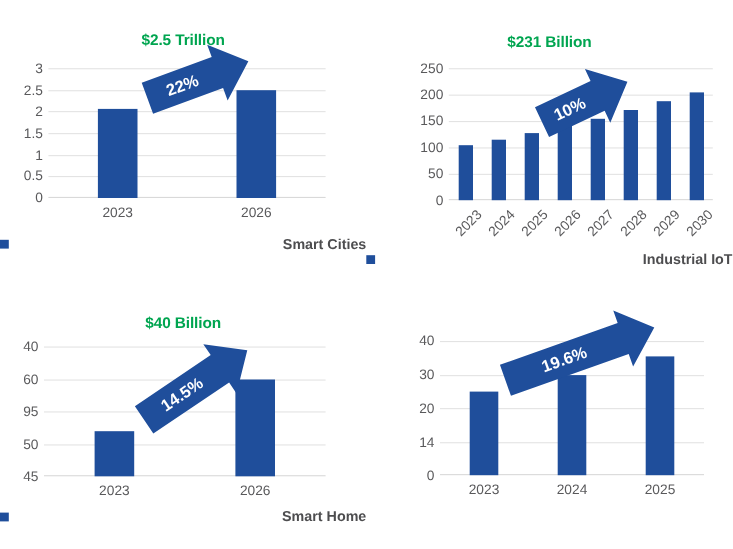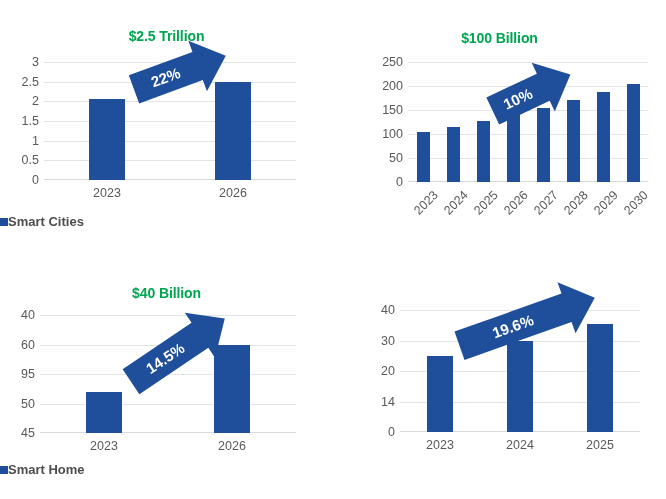--- a/index.html
+++ b/index.html
@@ -68,22 +68,22 @@
   .xlab.rot {
     transform-origin: right top;
     transform: rotate(-45deg);
     text-align: right;
   }
   .legend {
     position: absolute;
     left: 0; right: 0;
     display: flex;
     align-items: center;
-    justify-content: flex-start;
-    gap: 0;
+    justify-content: space-between;
+    gap: 18px;
   }
   .legend-swatch {
     width: 8px; height: 8px;
     background: #1f4e9b;
     display: inline-block;
   }
   .legend-label {
     font-size: 13px;
     font-weight: bold;
     color: #4d4d4f;
@@ -131,21 +131,21 @@
           </svg>
         </div>
       </div>
     <div class="legend" style="top:214px">
       <span class="legend-swatch"></span>
       <span class="legend-label">Smart Cities</span>
     </div>
   </div>
 
   <div class="panel">
-    <div class="chart-title" style="top:30px">$100 Billion</div>
+    <div class="chart-title" style="top:30px">$231 Billion</div>
     <div class="plot" id="plot1" style="left:75px; top:62px; width:240px; height:120px;">
         <div class="axisline" style="top: 119px;"></div>
         <div class="ytick" style="top: 120px;">0</div>
         <div class="gridline" style="top: 96px;"></div>
         <div class="ytick" style="top: 96px;">50</div>
         <div class="gridline" style="top: 72px;"></div>
         <div class="ytick" style="top: 72px;">100</div>
         <div class="gridline" style="top: 48px;"></div>
         <div class="ytick" style="top: 48px;">150</div>
         <div class="gridline" style="top: 24px;"></div>
@@ -170,20 +170,24 @@
         <div class="xlab rot" style="left: 233px; top: 126px; width: 52px; margin-left: -52px;">2030</div>
         <div class="arrow-wrap" style="left: 0px; top: 0px; width: 240px; height: 120px;">
           <svg width="240" height="120" viewBox="0 0 240 120">
             <g transform="translate(84.75,49.04) rotate(-25.260793038522817)">
               <polygon points="0,-15 55.86042219789047,-15 55.86042219789047,-27 85.86042219789047,0 55.86042219789047,27 55.86042219789047,15 0,15" fill="#1f4e9b"></polygon>
               <text class="arrow-txt" x="27.930211098945236" y="5" text-anchor="middle" font-size="15">10%</text>
             </g>
           </svg>
         </div>
       </div>
+    <div class="legend" style="top:228px">
+      <span class="legend-swatch"></span>
+      <span class="legend-label">Industrial IoT</span>
+    </div>
   </div>
 
   <div class="panel">
     <div class="chart-title" style="top:35px">$40 Billion</div>
     <div class="plot" id="plot2" style="left:40px; top:65px; width:256px; height:118px;">
         <div class="axisline" style="top: 117px;"></div>
         <div class="ytick" style="top: 118px;">45</div>
         <div class="gridline" style="top: 88.5px;"></div>
         <div class="ytick" style="top: 88.5px;">50</div>
         <div class="gridline" style="top: 59px;"></div>

